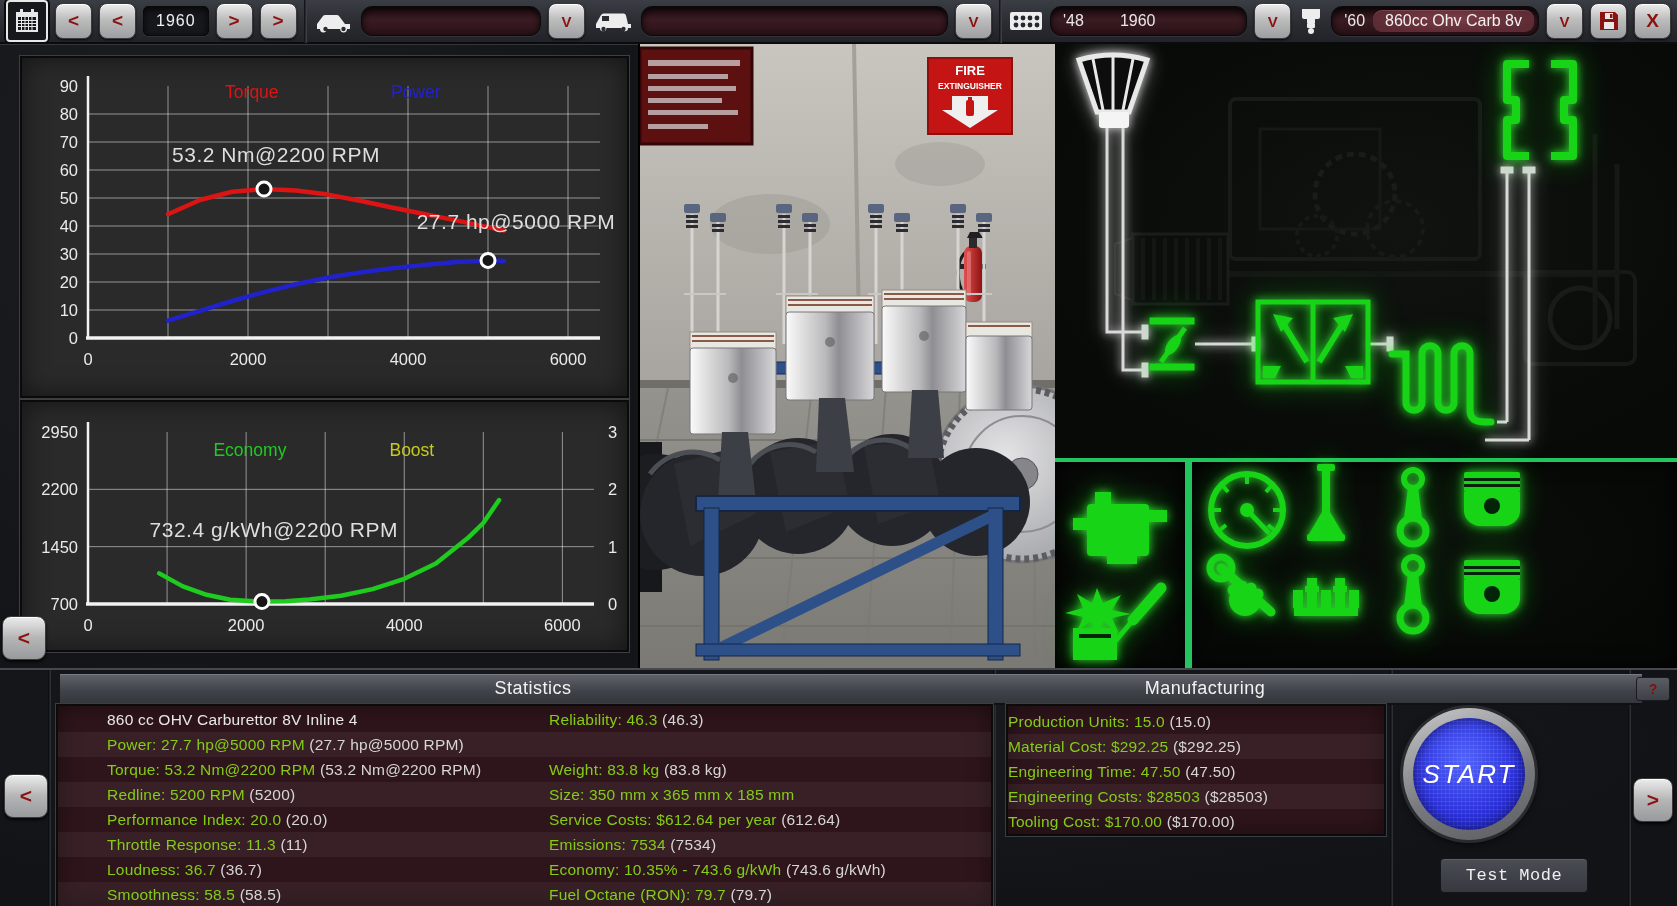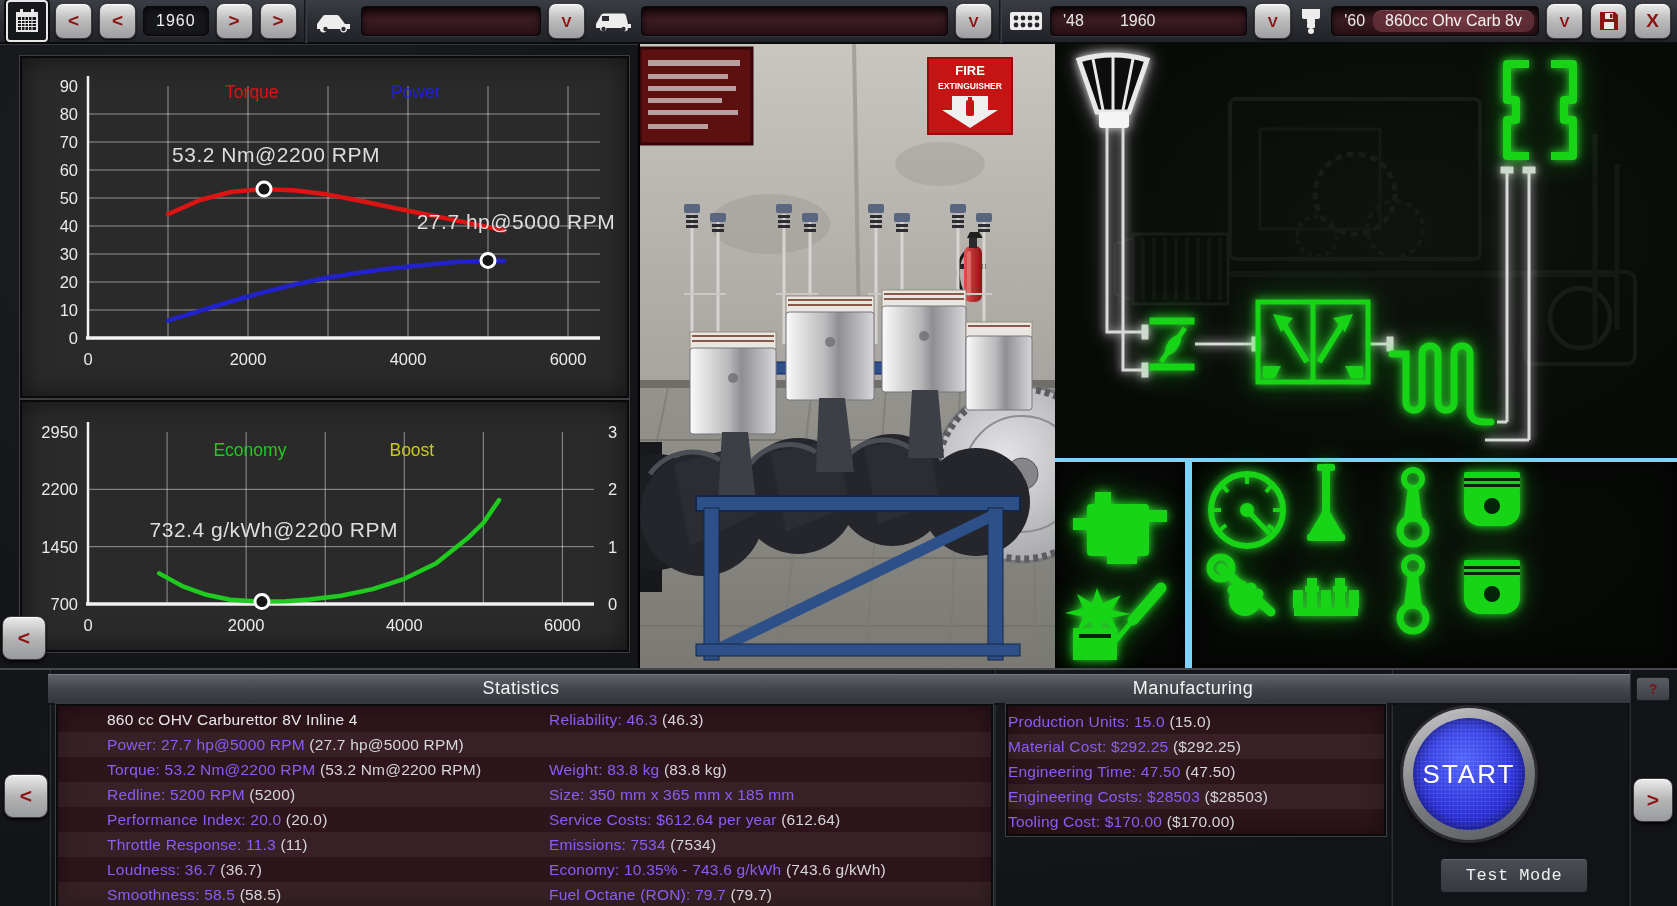--- a/index.html
+++ b/index.html
@@ -12,21 +12,21 @@
     background:linear-gradient(180deg,#3a3d44,#2a2c31 55%,#212328);
     border-bottom:2px solid #0a0b0d;display:flex;align-items:center;gap:7px;padding:0 6px;box-sizing:border-box;}
   .tsep{width:3px;height:44px;flex:none;background:linear-gradient(90deg,#0b0c0f,#45484f);}
   .mbtn{flex:none;width:35px;height:34px;border-radius:8px;border:1px solid #3a3a3c;
     background:linear-gradient(180deg,#ececec,#bdbdbd 45%,#9d9ea1);
     box-shadow:inset 0 1px 0 #fff,0 1px 2px rgba(0,0,0,.7);
     color:#8c1212;font-weight:900;font-size:19px;display:flex;align-items:center;justify-content:center;cursor:pointer;}
   .mbtn.small{font-size:15px;}
   #calendar-btn{width:38px;height:38px;background:#17181b;border:2px solid #e8e8e8;border-radius:4px;
     box-shadow:0 0 0 2px #0a0a0a;display:flex;align-items:center;justify-content:center;}
-  .tfield{height:30px;border-radius:4px;border:1px solid #0a0a0a;
+  .tfield{height:30px;border-radius:11px;border:1px solid #0a0a0a;
     background:linear-gradient(180deg,#1d0c10,#3a1b22 45%,#2a1217);
     box-shadow:inset 0 2px 7px rgba(0,0,0,.85),0 1px 0 rgba(255,255,255,.06);
     display:flex;align-items:center;color:#e8e8e8;font-size:16px;box-sizing:border-box;padding:0 12px;}
   #year-display{width:72px;border-radius:5px;background:#17181b;justify-content:center;color:#f0f0f0;letter-spacing:1px;}
   #model-field{width:228px;}
   #trim-field{width:394px;}
   #family-field{width:250px;gap:36px;}
   #variant-field{width:252px;gap:8px;padding-right:4px;}
   .vpill{background:radial-gradient(ellipse at 50% 40%,#7a3c46,#5d2b34 75%);border-radius:9px;
     padding:2px 12px;color:#f2f2f2;white-space:nowrap;box-shadow:inset 0 1px 0 rgba(255,255,255,.12);}
@@ -49,69 +49,69 @@
   .curve{stroke-width:4.5;stroke-linejoin:round;stroke-linecap:round;}
   .marker{fill:#161616;stroke:#ffffff;stroke-width:3;}
   .ann{fill:#dedede;font-size:21px;letter-spacing:.5px;}
 
   .navbtn{position:absolute;width:42px;height:42px;border-radius:9px;border:1px solid #3a3a3c;
     background:linear-gradient(180deg,#ececec,#b5b5b5 50%,#989a9d);
     box-shadow:inset 0 1px 0 #fff,0 2px 3px rgba(0,0,0,.8);
     color:#8c1212;font-weight:900;font-size:21px;display:flex;align-items:center;justify-content:center;cursor:pointer;}
 
   
-  #viewport{left:640px;top:44px;width:1037px;height:624px;background:#7dd3fc;}
+  #viewport{left:640px;top:44px;width:1037px;height:624px;background:#22c55e;}
   #scene{left:0;top:0;width:415px;height:624px;}
   #schematic{left:415px;top:0;width:622px;height:414px;background:
      radial-gradient(ellipse at 55% 45%,#101310,#080a08 75%);}
   .iconbox{position:absolute;top:418px;height:206px;background:
      radial-gradient(ellipse at 50% 40%,#0b0d0b,#060806 80%);box-shadow:inset 0 0 18px #000;}
   #iconbox1{left:415px;width:130px;}
   #iconbox2{left:552px;width:485px;}
   .ngreen{filter:drop-shadow(0 0 5px rgba(60,255,60,.85)) drop-shadow(0 0 14px rgba(0,220,0,.45));}
   .nwhite{filter:drop-shadow(0 0 4px rgba(255,255,255,.8)) drop-shadow(0 0 10px rgba(255,255,255,.35));}
   .gicon{filter:drop-shadow(0 0 5px rgba(60,255,60,.8)) drop-shadow(0 0 13px rgba(0,220,0,.4));}
 
   
   #bottom-panel{left:0;top:668px;width:1677px;height:238px;
     background:radial-gradient(ellipse at 40% 30%,#1a1b1f,#121316 75%);
     border-top:2px solid #45484e;box-sizing:border-box;}
   .vdiv{position:absolute;top:0;bottom:0;width:3px;background:linear-gradient(90deg,#06070a,#34373c);}
-  #header-strip{position:absolute;left:48px;top:4px;width:1582px;height:28px;
+  #header-strip{position:absolute;left:60px;top:4px;width:1582px;height:28px;
     background:linear-gradient(180deg,#5e6168,#3e4147 60%,#34373c);
     border-top:1px solid #777a80;border-bottom:2px solid #101114;}
   .hdr-title{position:absolute;top:3px;color:#f2f2f2;font-size:18px;letter-spacing:.5px;transform:translateX(-50%);}
   #help-btn{position:absolute;left:1636px;top:7px;width:32px;height:22px;border-radius:3px;
     background:linear-gradient(180deg,#5a5d64,#3d4046);border:1px solid #1a1b1e;
     color:#7c1414;font-weight:900;font-size:14px;display:flex;align-items:center;justify-content:center;cursor:pointer;}
   .databox{position:absolute;background:#2e151b;border:2px solid #0b0b0b;
     box-shadow:0 0 0 1px #3a3d42,inset 0 0 22px rgba(0,0,0,.45);box-sizing:border-box;}
   #stats-box{left:56px;top:34px;width:937px;height:204px;padding:1px 0;}
   #manu-box{left:1006px;top:34px;width:380px;height:132px;padding:3px 0;}
   .pair{display:flex;height:25px;line-height:25px;font-size:15.5px;letter-spacing:.2px;white-space:nowrap;padding-left:35px;}
   .pair:nth-child(even){background:rgba(255,255,255,.05);}
   .cell-l{width:456px;padding-left:14px;box-sizing:border-box;overflow:hidden;}
   .cell-r{flex:1;overflow:hidden;}
   .srow{height:25px;line-height:25px;font-size:15.5px;letter-spacing:.2px;white-space:nowrap;}
   .srow:nth-child(even){background:rgba(255,255,255,.05);}
-  .main{color:#8b5cf6;}
+  .main{color:#84cc16;}
   .main.plain{color:#e8e8e8;}
   .paren{color:#d6d6d6;}
 
   #start-ring{position:absolute;left:1403px;top:38px;width:132px;height:132px;border-radius:50%;
     background:linear-gradient(160deg,#c9c9cb,#77787b 60%,#5c5d60);
     box-shadow:0 0 0 3px #2a2b2e,0 3px 8px rgba(0,0,0,.8);display:flex;align-items:center;justify-content:center;cursor:pointer;}
   #start-core{width:112px;height:112px;border-radius:50%;
     background:
       repeating-linear-gradient(0deg,rgba(255,255,255,.09) 0 1px,transparent 1px 4px),
       repeating-linear-gradient(90deg,rgba(255,255,255,.07) 0 1px,transparent 1px 4px),
       radial-gradient(circle at 45% 38%,#5163fa,#2a2fd8 60%,#1e22b4);
     box-shadow:inset 0 0 14px rgba(0,0,0,.55);
     display:flex;align-items:center;justify-content:center;
-    color:#fff;font-size:26px;letter-spacing:2px;}
+    color:#fff;font-size:26px;letter-spacing:2px;font-style:italic;}
   #test-mode-btn{position:absolute;left:1440px;top:188px;width:146px;height:33px;
     background:linear-gradient(180deg,#4a4d54,#35383e);border:1px solid #15161a;border-radius:4px;
     box-shadow:inset 0 1px 0 rgba(255,255,255,.1);color:#f0f0f0;font-size:17px;letter-spacing:.5px;
     display:flex;align-items:center;justify-content:center;cursor:pointer;font-family:Liberation Mono, monospace;}
 </style>
 </head>
 <body>
 
 <div id="toolbar" class="abs">
   <div id="calendar-btn" class="ticon">

